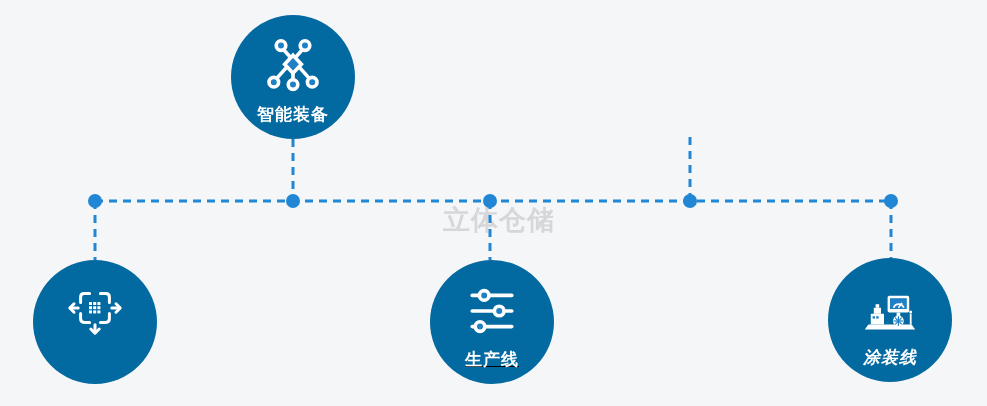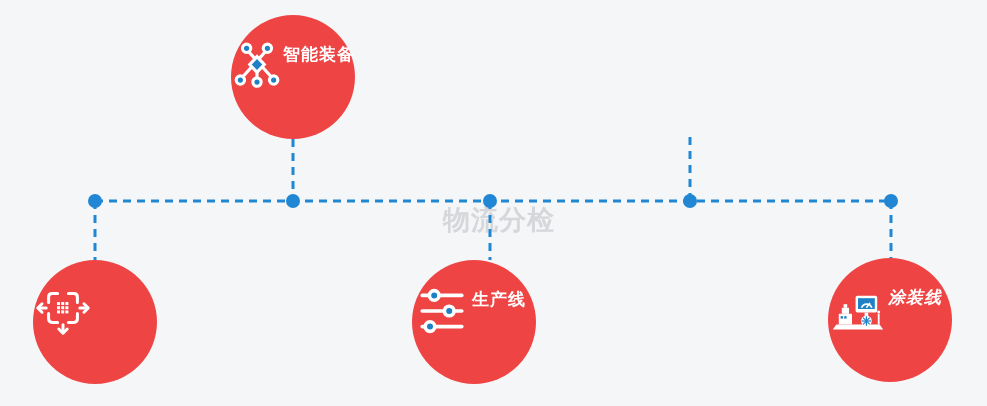--- a/index.html
+++ b/index.html
@@ -24,53 +24,53 @@
     z-index:1;
     user-select:none;
   }
   .connectors{
     position:absolute;left:0;top:0;z-index:2;
   }
   .node{
     position:absolute;
     width:124px;height:124px;
     border-radius:50%;
-    background:#ef4444;
+    background:#0369a1;
     display:flex;
-    flex-direction:row;
-    align-items:flex-start;
+    flex-direction:column;
+    align-items:center;
     box-sizing:border-box;
     padding-top:21px;
     z-index:3;
     cursor:pointer;
   }
   .node .icon{
     width:60px;height:60px;
     display:block;
   }
   .node .label{
     margin-top:7px;
     color:#ffffff;
     font-size:17px;
     font-weight:bold;
     letter-spacing:1px;
     white-space:nowrap;
   }
   .n-smart{left:231px;top:15px;}
   .n-store{left:628px;top:13px;}
   .n-sort{left:33px;top:260px;}
-  .n-prod{left:412px;top:260px;}
+  .n-prod{left:430px;top:260px;text-decoration:underline;}
   .n-paint{left:828px;top:258px;font-style:italic;}
 </style>
 </head>
 <body>
 
 <div class="canvas">
 
-  <div class="watermark">物流分检</div>
+  <div class="watermark">立体仓储</div>
 
   <svg class="connectors" width="987" height="406" aria-hidden="true">
     <g stroke="#2186d4" stroke-width="3" stroke-dasharray="8 6" fill="none">
       <path d="M95,201 H891"></path>
       <path d="M95,201 V260"></path>
       <path d="M293,139 V201"></path>
       <path d="M490,201 V260"></path>
       <path d="M690,137 V201"></path>
       <path d="M891,201 V258"></path>
     </g>

